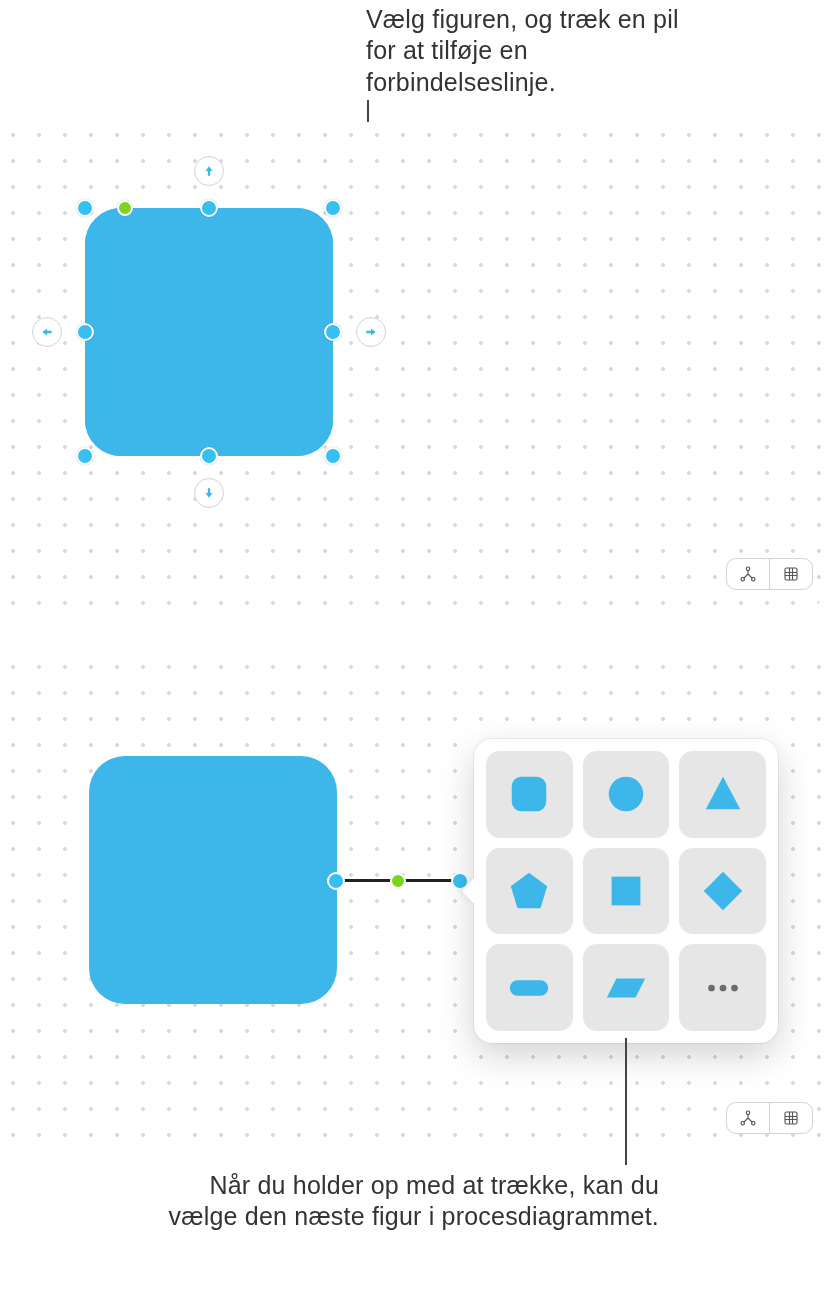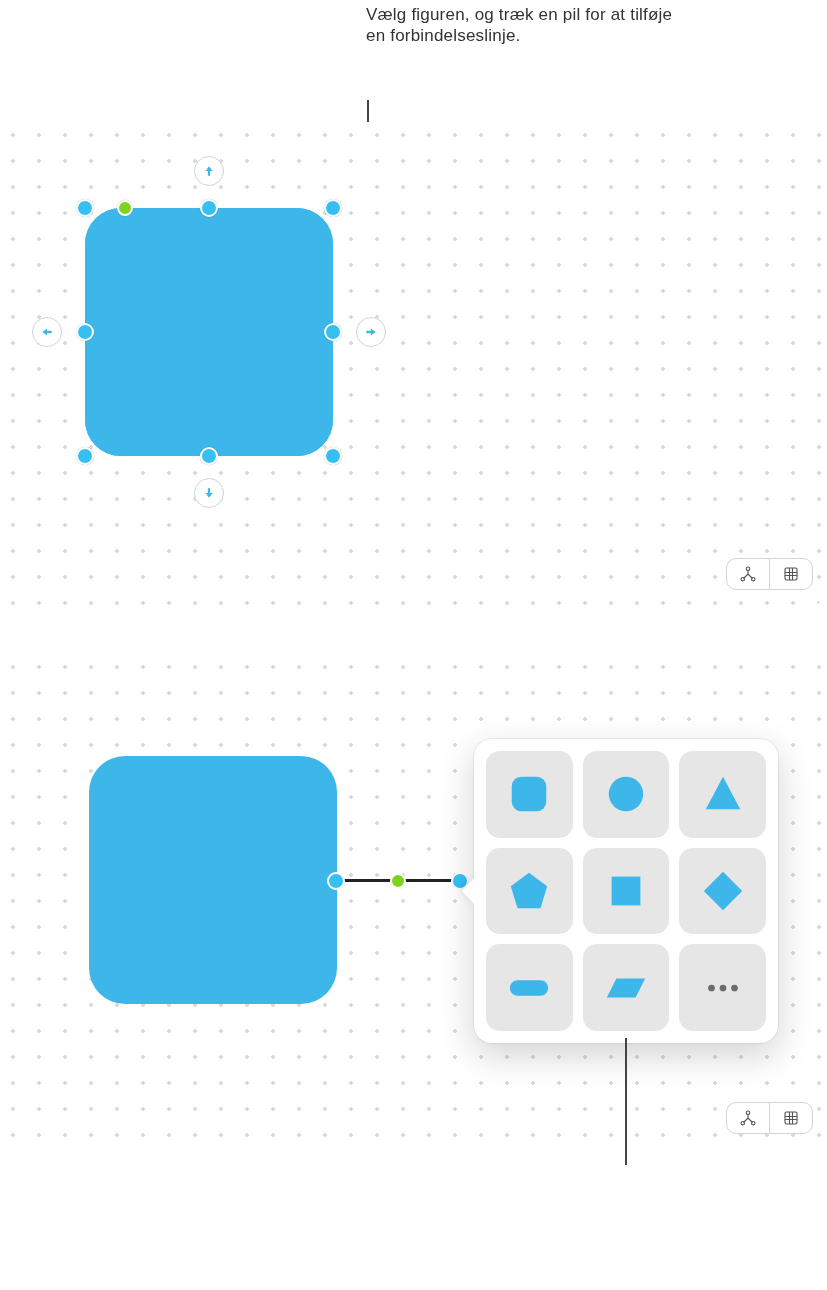--- a/index.html
+++ b/index.html
@@ -11,21 +11,21 @@
   }
   .page {
     width: 827px;
     height: 1290px;
     position: relative;
   }
 
   
   .caption {
     position: absolute;
-    font-size: 17px;
+    font-size: 25px;
     line-height: 1.25;
     color: #333;
     letter-spacing: .2px;
   }
   .caption.top   { left: 366px; top: 4px;   width: 330px; }
   .caption.bottom{ right: 168px; top: 1170px; width: 520px; text-align: right; }
 
   .leader {
     position: absolute;
     width: 2px;
@@ -301,14 +301,15 @@
       <div class="btn">
         <svg viewBox="0 0 24 24">
           <rect x="4" y="4" width="16" height="16" rx="2"></rect>
           <path d="M4 10h16M4 14h16M10 4v16M14 4v16"></path>
         </svg>
       </div>
     </div>
   </div>
 
   <div class="leader" style="left:625px; top:1038px; height:127px;"></div>
+  <div class="caption bottom">Når du holder op med at trække, kan du vælge den næste figur i procesdiagrammet.</div>
 
 </div>
 
 </body></html>

